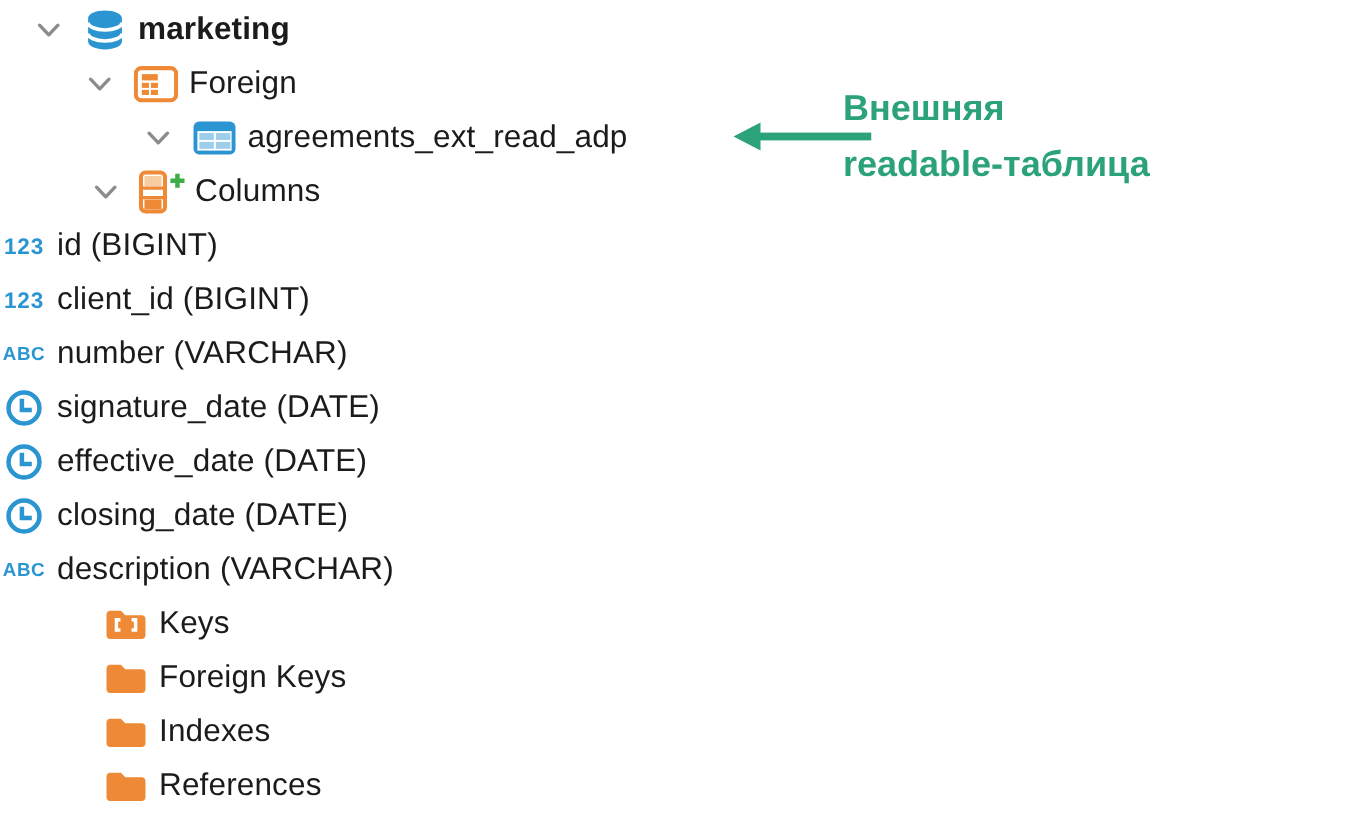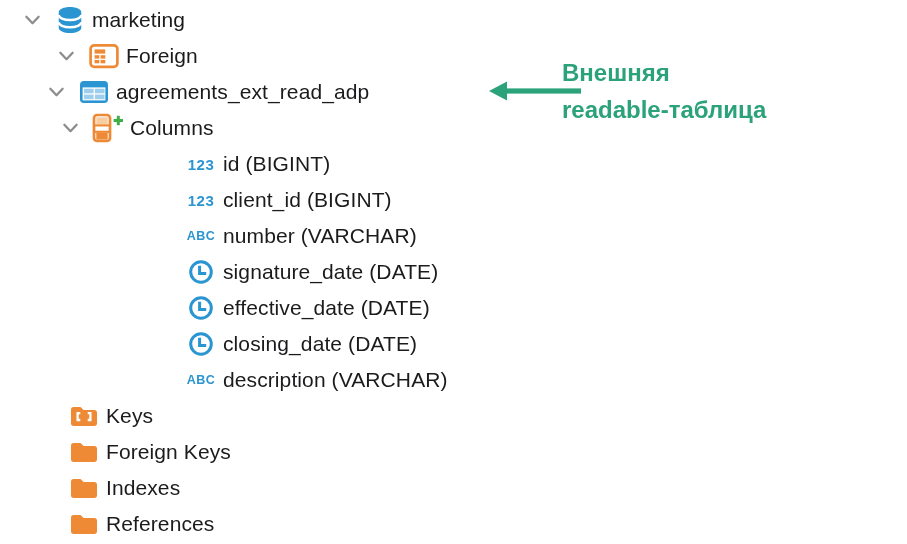--- a/index.html
+++ b/index.html
@@ -8,26 +8,26 @@
     font-family:"Liberation Sans","DejaVu Sans",sans-serif;
     color:#1b1b1d;position:relative;
   }
   .tree{padding-top:2px;}
   .r{height:36px;display:flex;align-items:center;white-space:nowrap;}
   .c{width:36px;display:inline-flex;align-items:center;justify-content:flex-start;flex:0 0 36px;cursor:pointer;}
   .c svg{width:17px;height:12px;margin-left:6px;}
   .i{width:32px;flex:0 0 32px;display:inline-flex;align-items:center;justify-content:center;margin-right:6px;}
   .l{font-size:21px;letter-spacing:0.1px;}
   
-  .p0{padding-left:18px;}
+  .p0{padding-left:18px;font-weight:bold;}
   .p1{padding-left:52px;}
-  .p2{padding-left:42px;align-items:center;}
+  .p2{padding-left:91px;align-items:center;}
   .p3{padding-left:56px;}
   .p3n{padding-left:68px;}
-  .p4{padding-left:185px;}
+  .p4{}
   
   .t123{font-size:15px;font-weight:700;color:#2b95d2;letter-spacing:0.5px;}
   .tabc{font-size:12.5px;font-weight:700;color:#2b95d2;letter-spacing:0.4px;}
   
   .annotation-arrow{position:absolute;left:489px;top:80px;width:92px;height:22px;}
   .annotation-text{
     position:absolute;left:562px;top:54px;
     font-size:24px;font-weight:700;color:#2ba27a;line-height:37px;
   }
   svg{display:block;}

